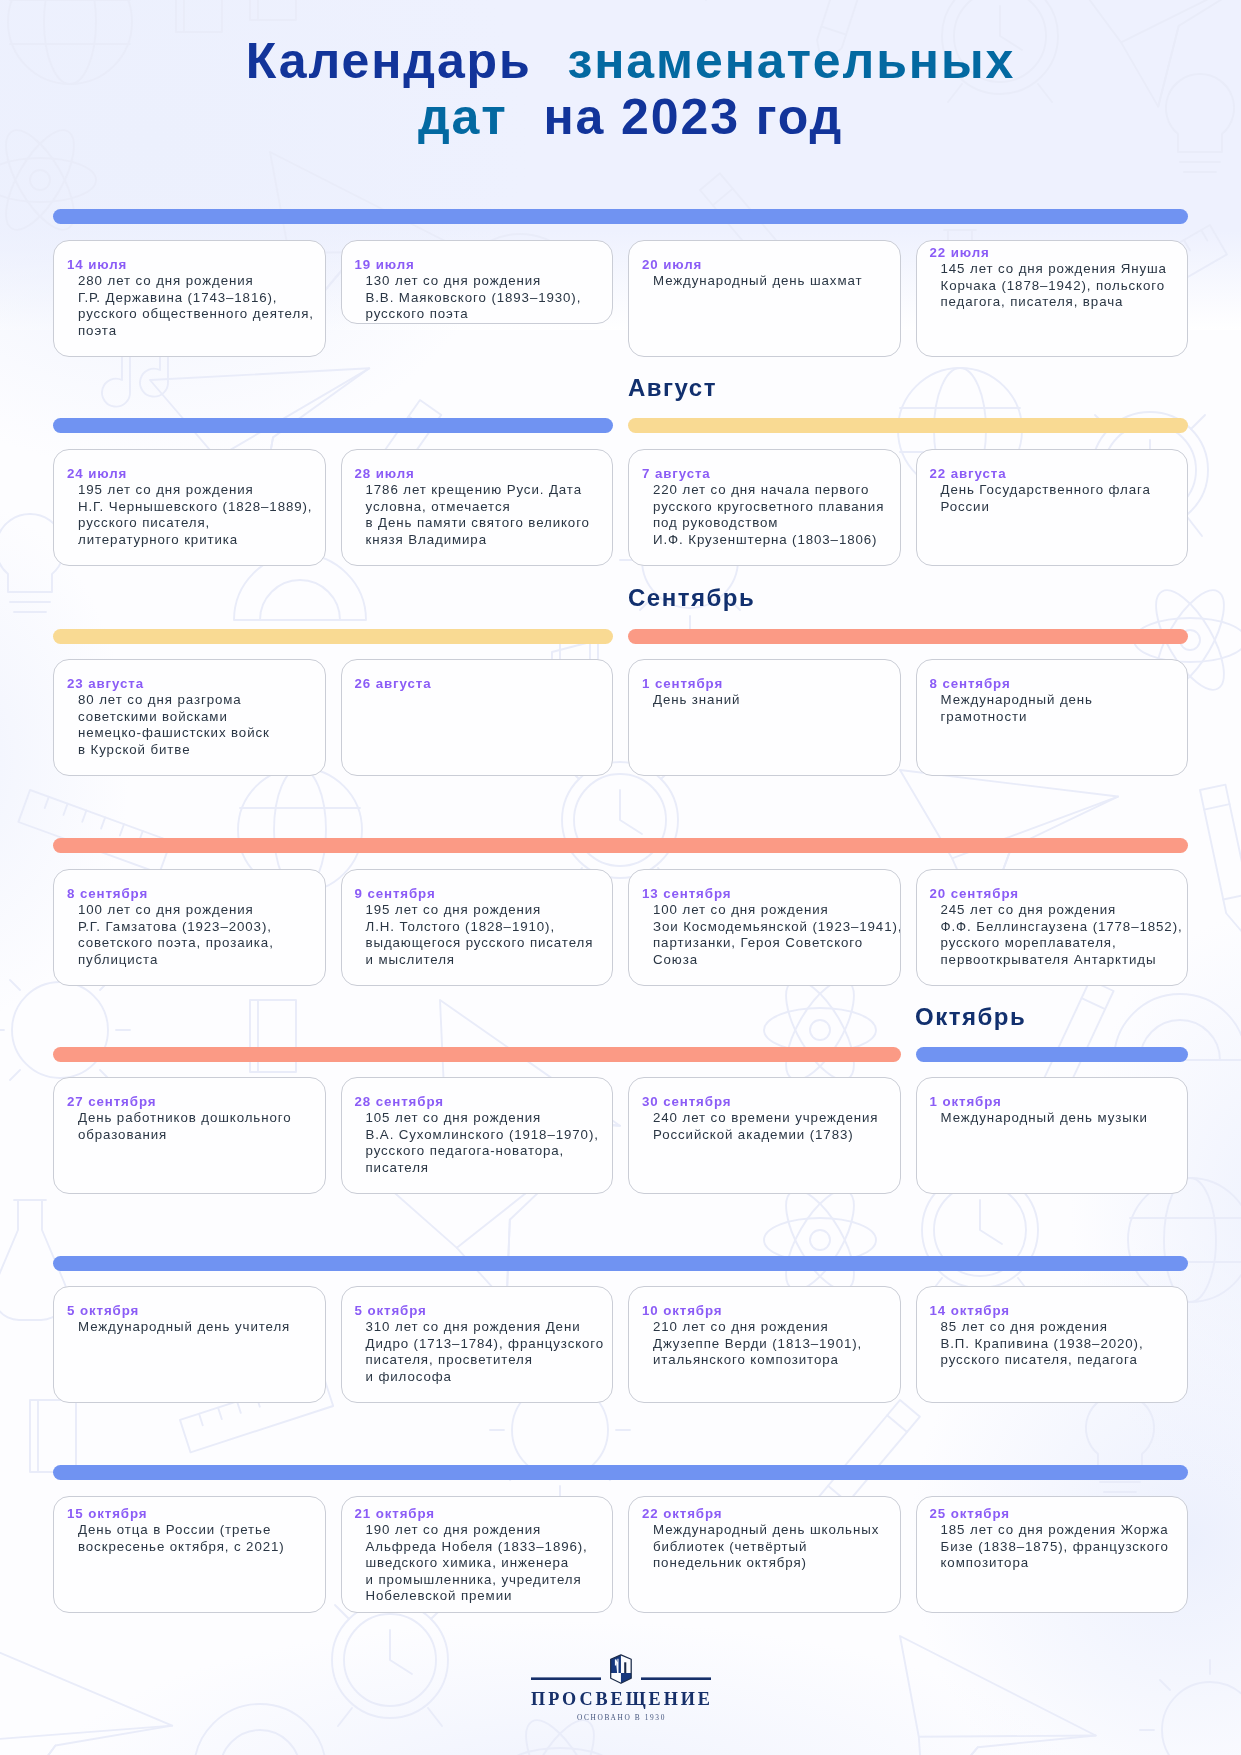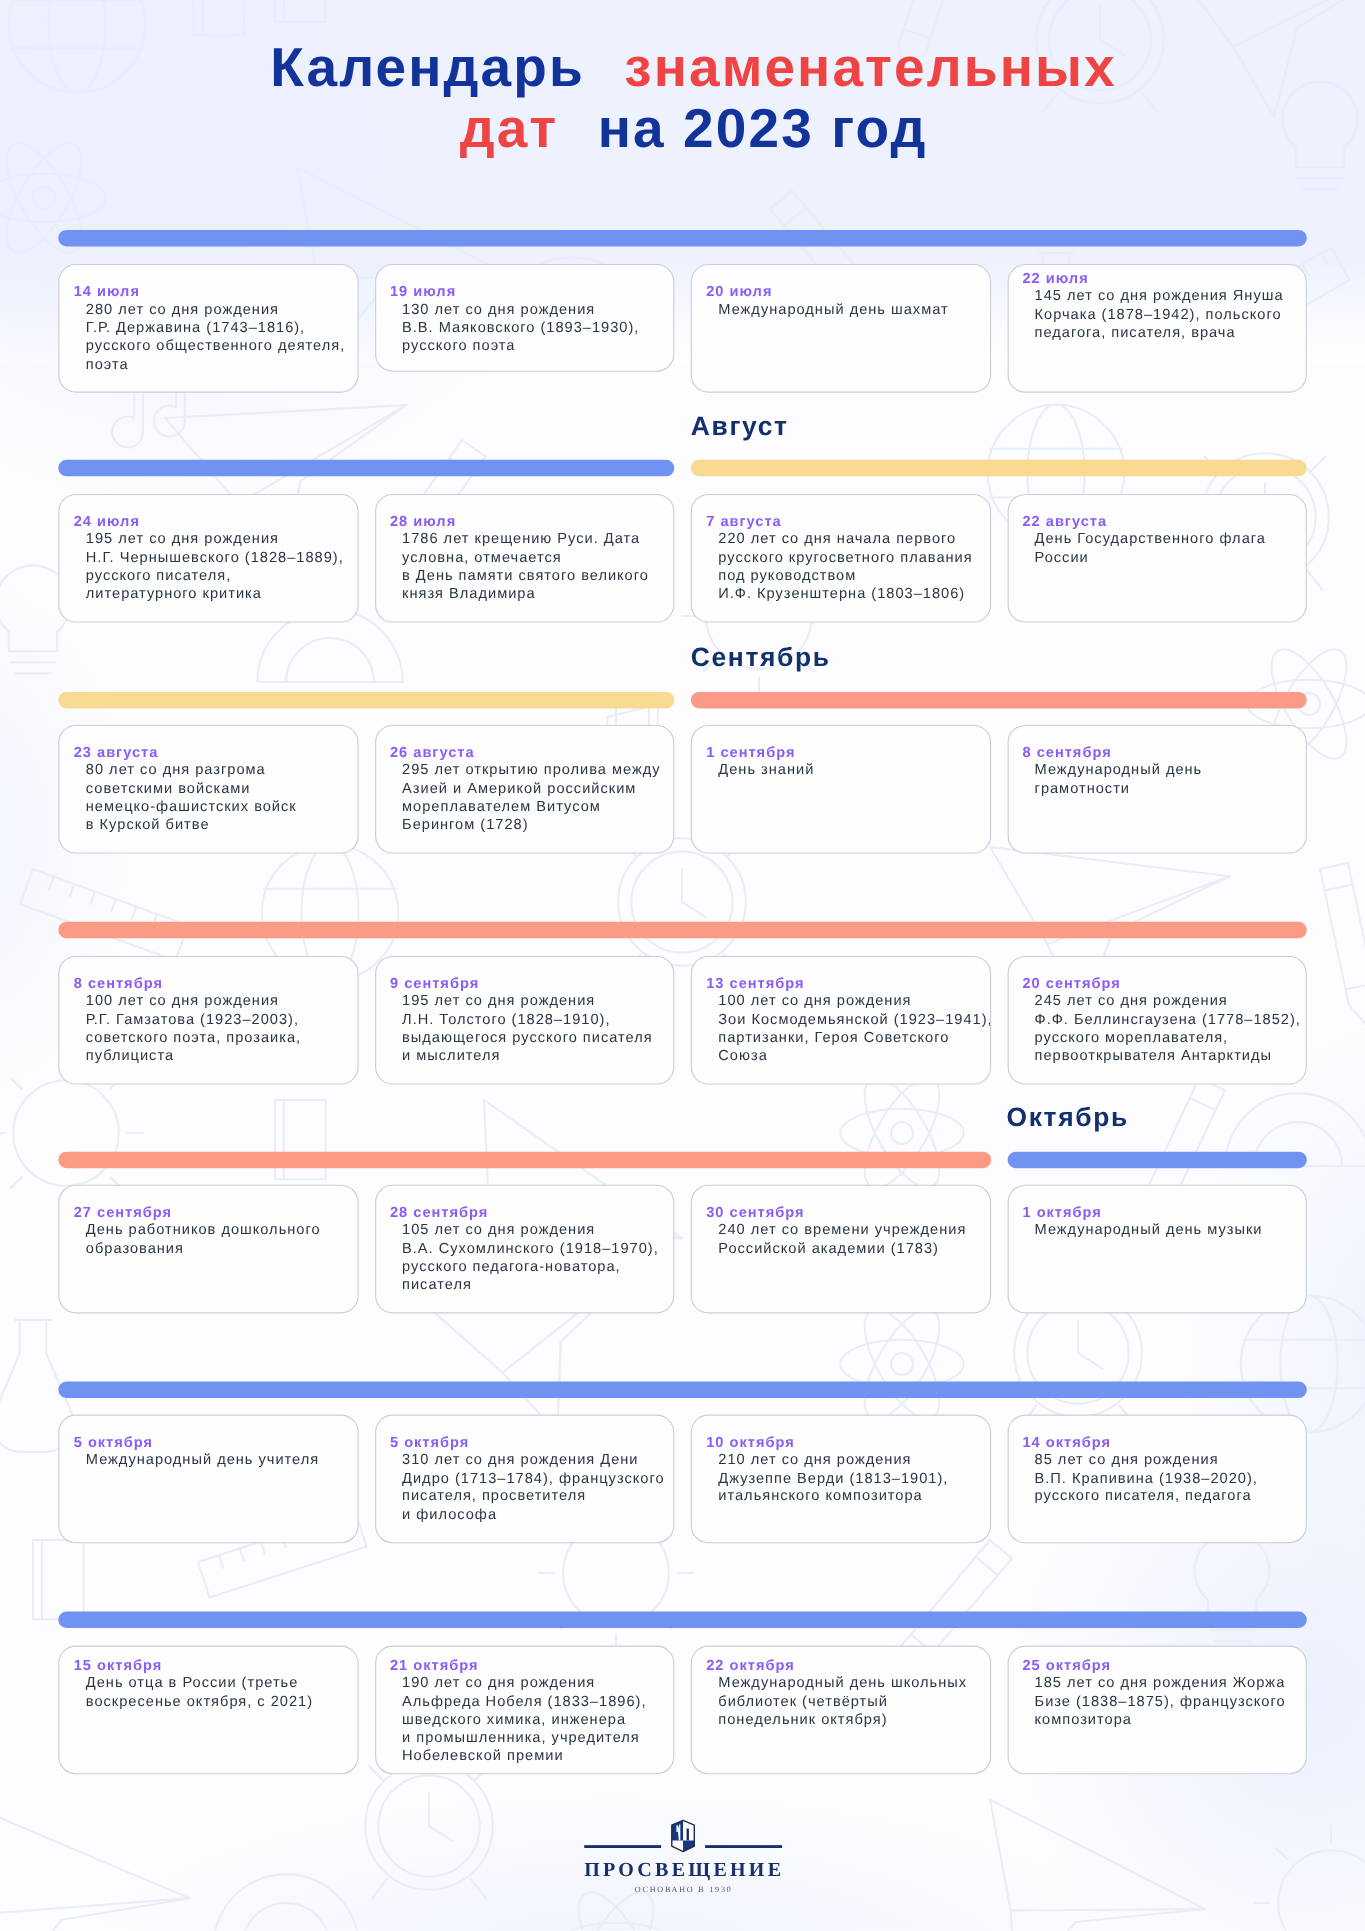--- a/index.html
+++ b/index.html
@@ -18,21 +18,21 @@
 
   
   .title {
     position:absolute; left:0; top:33px; width:1241px; margin:0;
     text-align:center;
     font-size:50px; font-weight:bold; line-height:56.4px;
     letter-spacing:1.9px;
   }
   .title span { letter-spacing:1.9px;margin-left:20px; }
   .t-blue { color:#12349a; }
-  .t-gold { color:#ef4444;text-align:center; }
+  .t-gold { color:#0369a1;text-align:center; }
 
   
   .row { position:absolute; left:0; top:0; width:1241px; height:0; }
   .bar { position:absolute; height:15px; border-radius:7.5px; }
   .bar-blue  { background:#7093f2; }
   .bar-gold  { background:#f9da93; }
   .bar-coral { background:#fb9a85; }
 
   .month {
     position:absolute;
@@ -232,21 +232,21 @@
     <div class="bar bar-blue" style="left:53.0px;top:209px;width:1135.0px"></div>
     <div class="card" style="left:53.0px;top:240px;width:272.5px;height:117px;padding-top:16.0px">
       <div class="d">14 июля</div>
       <div class="t">
         <span class="ln">280 лет со дня рождения</span>
         <span class="ln">Г.Р. Державина (1743–1816),</span>
         <span class="ln">русского общественного деятеля,</span>
         <span class="ln">поэта</span>
       </div>
     </div>
-    <div class="card" style="left:340.5px;top:240px;width:272.5px;height:98px;padding-top:16.0px">
+    <div class="card" style="left:340.5px;top:240px;width:272.5px;height:84px;padding-top:16.0px">
       <div class="d">19 июля</div>
       <div class="t">
         <span class="ln">130 лет со дня рождения</span>
         <span class="ln">В.В. Маяковского (1893–1930),</span>
         <span class="ln">русского поэта</span>
       </div>
     </div>
     <div class="card" style="left:628.0px;top:240px;width:272.5px;height:117px;padding-top:16.0px">
       <div class="d">20 июля</div>
       <div class="t">
@@ -309,26 +309,20 @@
       <div class="d">23 августа</div>
       <div class="t">
         <span class="ln">80 лет со дня разгрома</span>
         <span class="ln">советскими войсками</span>
         <span class="ln">немецко-фашистских войск</span>
         <span class="ln">в Курской битве</span>
       </div>
     </div>
     <div class="card" style="left:340.5px;top:659px;width:272.5px;height:117px;padding-top:16.0px">
       <div class="d">26 августа</div>
-      <div class="t">
-        <span class="ln">295 лет открытию пролива между</span>
-        <span class="ln">Азией и Америкой российским</span>
-        <span class="ln">мореплавателем Витусом</span>
-        <span class="ln">Берингом (1728)</span>
-      </div>
     </div>
     <div class="card" style="left:628.0px;top:659px;width:272.5px;height:117px;padding-top:16.0px">
       <div class="d">1 сентября</div>
       <div class="t">
         <span class="ln">День знаний</span>
       </div>
     </div>
     <div class="card" style="left:915.5px;top:659px;width:272.5px;height:117px;padding-top:16.0px">
       <div class="d">8 сентября</div>
       <div class="t">

